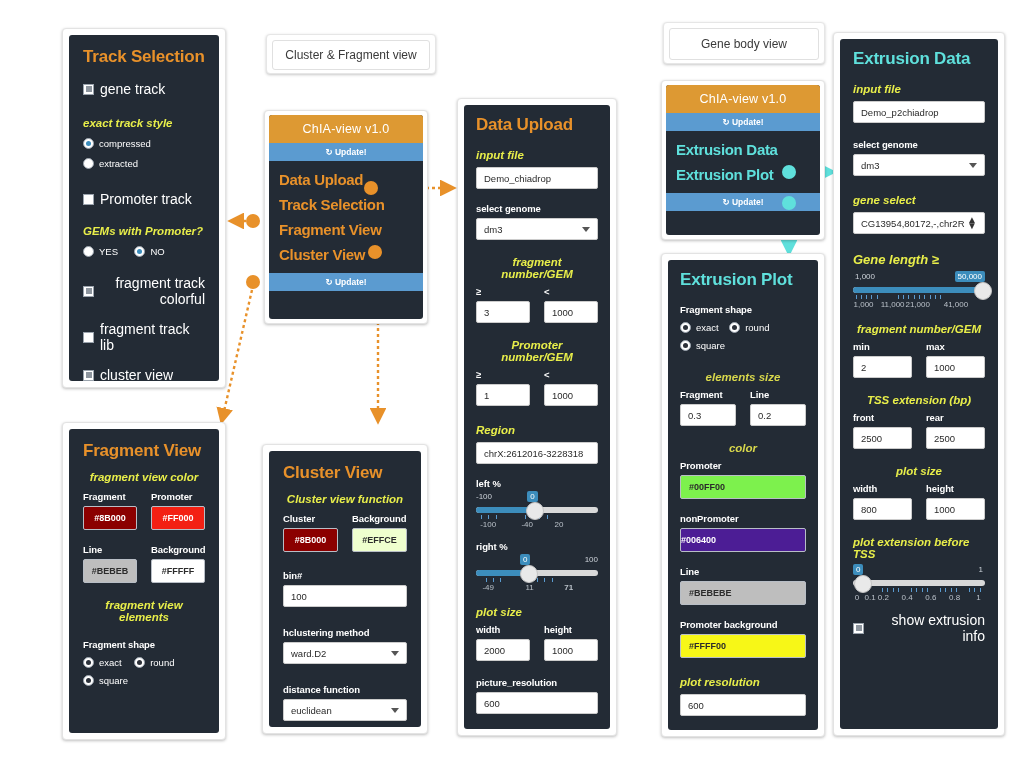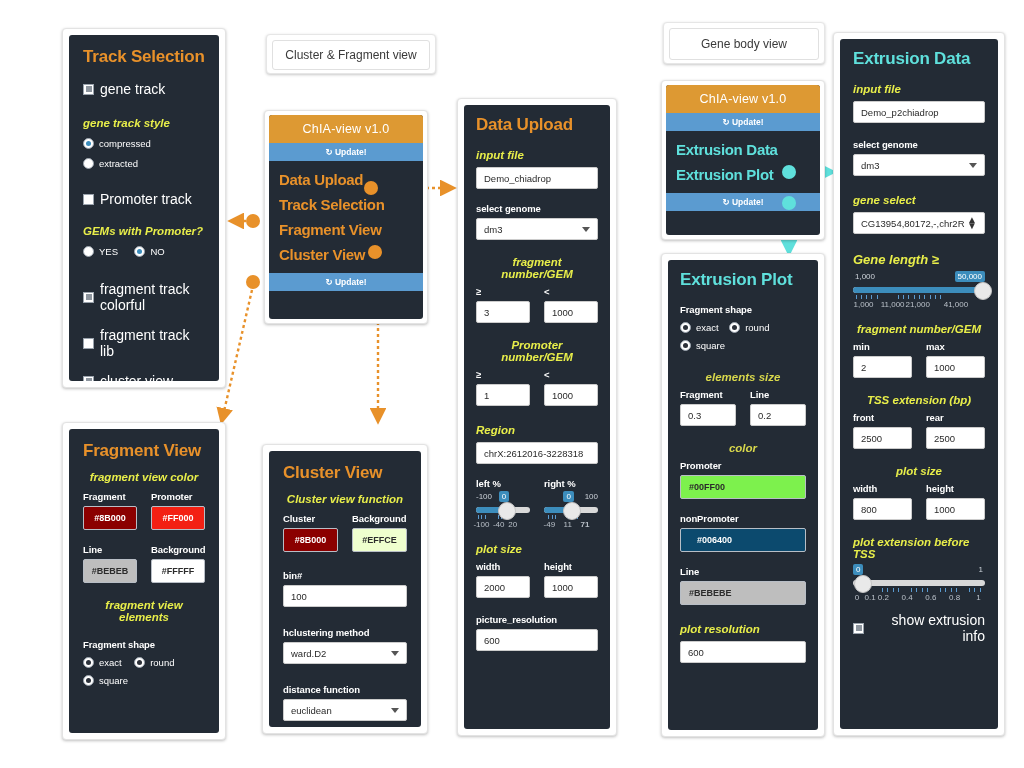--- a/index.html
+++ b/index.html
@@ -198,21 +198,21 @@
 
 <div class="card" style="left:62px;top:28px;width:164px;height:360px;">
   <div class="panel panel-pad">
     <div class="h-title">Track Selection</div>
 
     <div class="chk-row" style="margin-top:14px;">
       <span class="cb on"></span>
       <span>gene track</span>
     </div>
 
-    <div class="sub-y" style="margin-top:20px;">gene track style</div>
+    <div class="sub-y" style="margin-top:20px;">exact track style</div>
     <div style="margin:2px 0;">
       <span class="opt">
         <span class="rd on"></span>
         <span>compressed</span>
       </span>
     </div>
     <div style="margin:2px 0;">
       <span class="opt">
         <span class="rd"></span>
         <span>extracted</span>
@@ -229,21 +229,21 @@
       <span class="opt">
         <span class="rd"></span>
         <span>YES</span>
       </span>
       <span class="opt">
         <span class="rd on"></span>
         <span>NO</span>
       </span>
     </div>
 
-    <div class="chk-row" style="margin-top:20px;">
+    <div class="chk-row" style="margin-top:14px;text-align:right;">
       <span class="cb on"></span>
       <span>fragment track colorful</span>
     </div>
     <div class="chk-row" style="margin-top:14px;">
       <span class="cb"></span>
       <span>fragment track lib</span>
     </div>
     <div class="chk-row" style="margin-top:14px;">
       <span class="cb on"></span>
       <span>cluster view</span>
@@ -401,21 +401,21 @@
       </div>
       <div>
         <span class="lbl">&lt;</span>
         <div class="inp">1000</div>
       </div>
     </div>
 
     <div class="sub-y" style="margin-top:18px;">Region</div>
     <div class="inp">chrX:2612016-3228318</div>
 
-    <div class="two" style="margin-top:14px;">
+    <div class="two" style="margin-top:14px;flex-direction:column;">
       <div>
         <span class="lbl">left %</span>
         <div class="sl">
           <span class="endL" style="left:0;">-100</span>
           <span class="tipL" style="left:42%;">0</span>
           <div class="bar"></div>
           <div class="fill" style="left:0;width:48%;"></div>
           <div class="ticks">
             <i style="left:4%"></i>
               <i style="left:10%"></i>
@@ -533,25 +533,29 @@
     </div>
 
     <div class="sub-y olive" style="margin-top:16px;text-align:center;">color</div>
 
     <div style="margin-top:4px;">
       <span class="lbl">Promoter</span>
       <div class="swatch light" style="background:#7DF14D;justify-content:flex-start;padding-left:8px;">#00FF00</div>
     </div>
     <div style="margin-top:14px;">
       <span class="lbl">nonPromoter</span>
-      <div class="swatch dark" style="background:#0c4a6e;justify-content:flex-start;padding-left:16px;">#006400</div>
+      <div class="swatch dark" style="background:#4c1d95;justify-content:flex-start;padding-left:0;">#006400</div>
     </div>
     <div style="margin-top:14px;">
       <span class="lbl">Line</span>
       <div class="swatch light" style="background:#BEBEBE;justify-content:flex-start;padding-left:8px;">#BEBEBE</div>
+    </div>
+    <div style="margin-top:14px;">
+      <span class="lbl">Promoter background</span>
+      <div class="swatch light" style="background:#F7F717;justify-content:flex-start;padding-left:8px;">#FFFF00</div>
     </div>
 
     <div class="sub-y" style="margin-top:18px;">plot resolution</div>
     <div class="inp">600</div>
   </div>
 </div>
 
 <div class="card" style="left:833px;top:32px;width:172px;height:704px;">
   <div class="panel panel-pad" style="padding:8px 13px;">
     <div class="h-title cyan">Extrusion Data</div>

